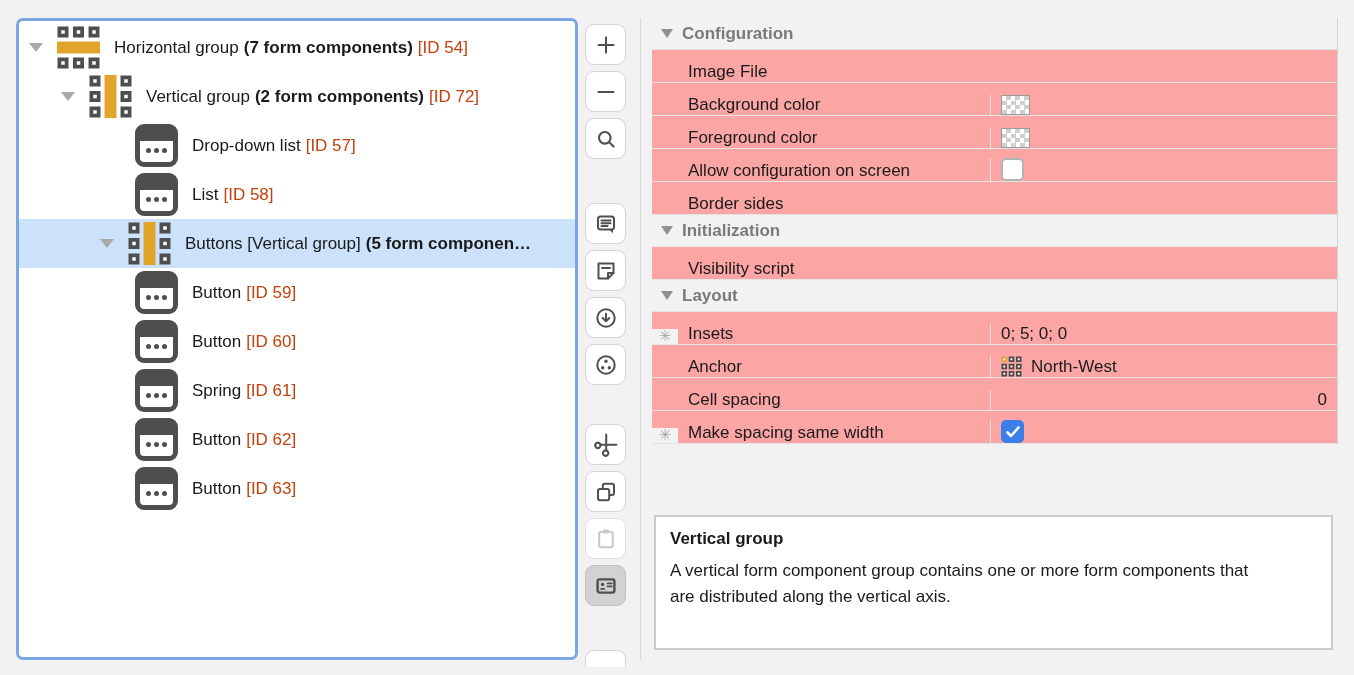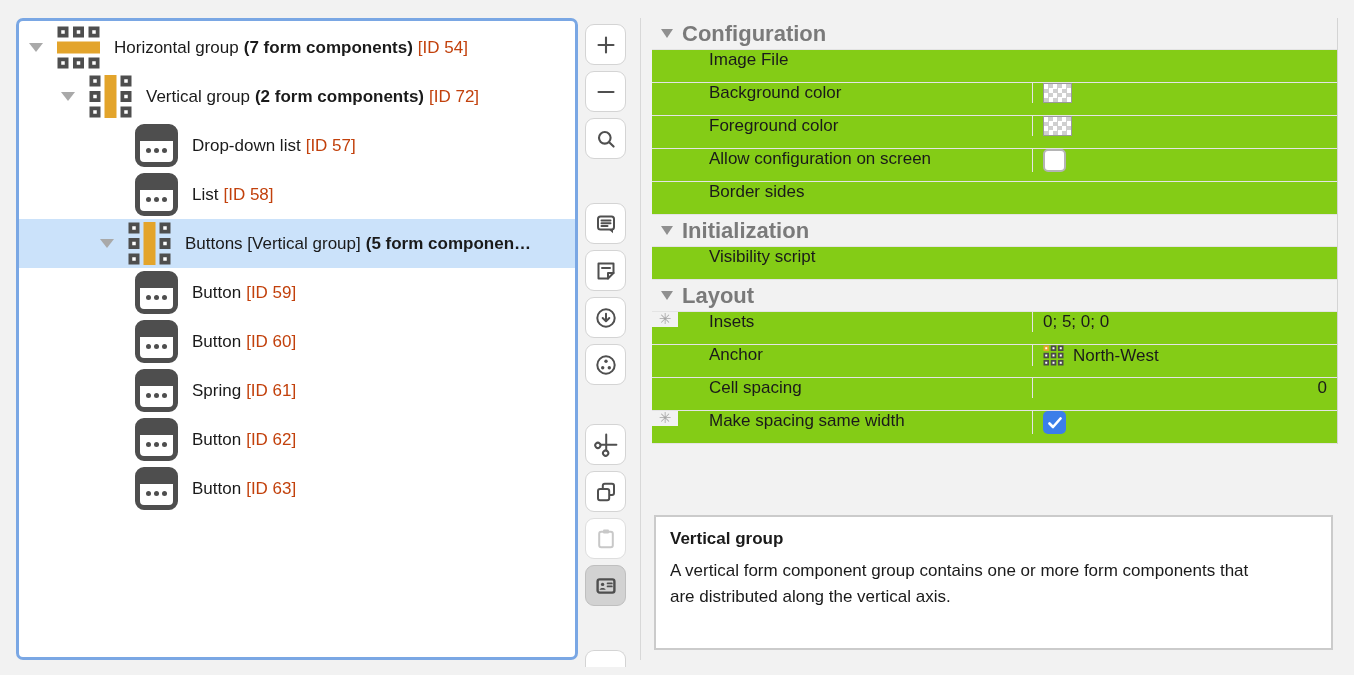--- a/index.html
+++ b/index.html
@@ -32,22 +32,22 @@
   .tbtn{position:absolute;left:585px;width:41px;height:41px;background:#fff;border:1px solid #d4d4d4;
     border-radius:9px;box-sizing:border-box;display:flex;align-items:center;justify-content:center;padding:0;}
   .tbtn.active{background:#d2d2d2;border-color:#bfbfbf;}
   .tbtn.disabled{border-color:#dedede;}
   .tbtn.partial{top:650px;height:17px;border-bottom:none;border-radius:9px 9px 0 0;}
 
   
   .props{position:absolute;left:652px;top:18px;width:685px;border-right:1px solid #d4d4d4;}
   .psection{height:32px;display:flex;align-items:center;padding-left:9px;gap:9px;border-bottom:1px solid #e4e4e4;box-sizing:border-box;}
   .stri{width:0;height:0;border-left:6.5px solid transparent;border-right:6.5px solid transparent;border-top:9px solid #909090;}
-  .stitle{font-weight:bold;color:#7a7a7a;font-size:22px;}
-  .prow{height:33px;display:flex;align-items:flex-start;background:#84cc16;border-bottom:1px solid #e4e4e4;box-sizing:border-box;font-size:17px;gap:21px;}
+  .stitle{font-weight:bold;color:#7a7a7a;font-size:17px;}
+  .prow{height:33px;display:flex;align-items:flex-end;background:#fca5a5;border-bottom:1px solid #e4e4e4;box-sizing:border-box;font-size:17px;}
   .pgut{width:26px;background:#f2f2f2;display:flex;align-items:center;justify-content:center;flex:none;}
   .star{color:#a5a5a5;font-size:15px;font-family:"DejaVu Sans",sans-serif;line-height:1;}
   .plab{width:312px;box-sizing:border-box;padding-left:10px;display:flex;align-items:center;flex:none;}
   .pval{flex:1;border-left:1px solid #e4e4e4;display:flex;align-items:center;padding:0 10px;gap:9px;}
   .pval.right{justify-content:flex-end;}
   .checker{width:29px;height:20px;box-sizing:border-box;border:1px solid #9a9a9a;
     background:conic-gradient(#cfcfcf 25%,#fff 0 50%,#cfcfcf 0 75%,#fff 0) 0 0/9px 9px;}
   .cbox{width:23px;height:23px;box-sizing:border-box;border:2px solid #b4b4b4;border-radius:5px;background:#fff;}
   .cbox.on{border:none;background:#3b7ee9;display:flex;align-items:center;justify-content:center;}
 

